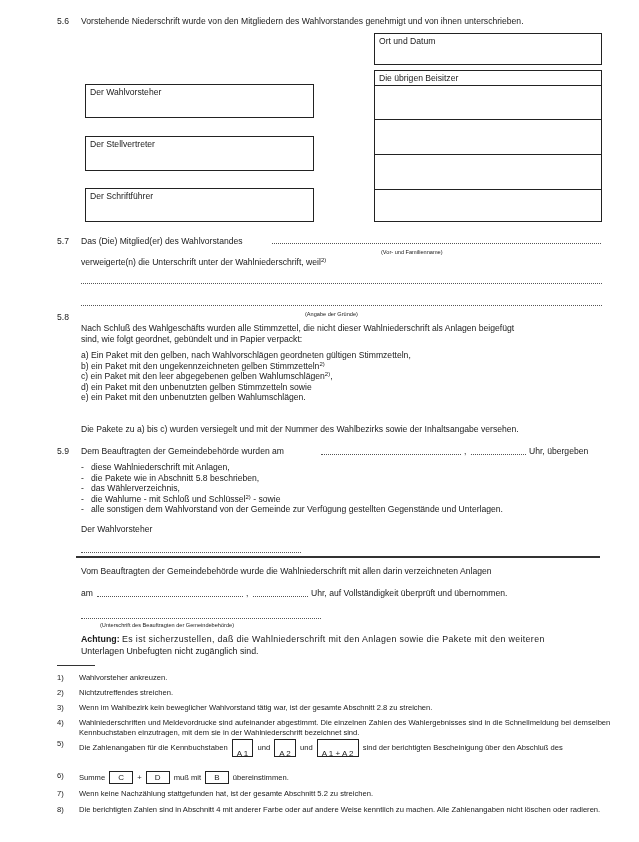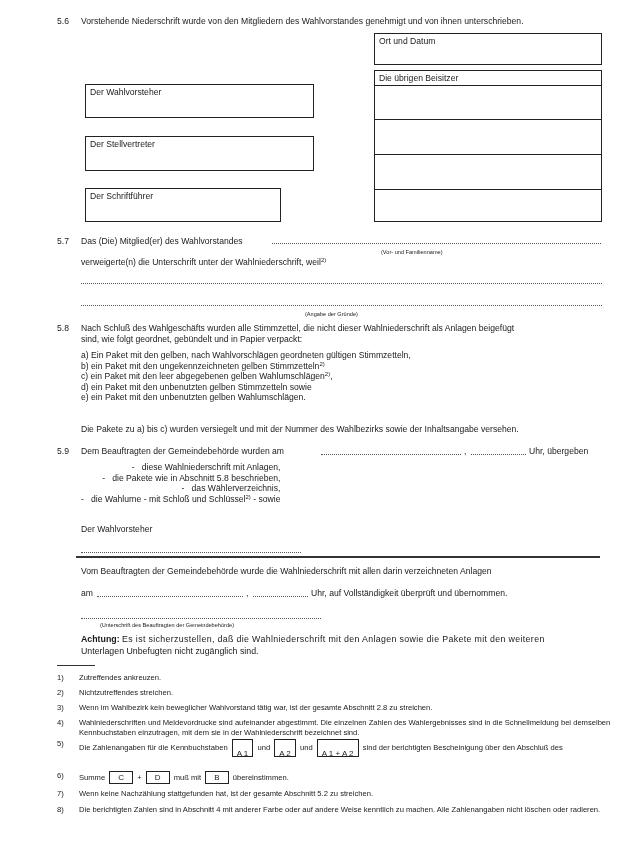--- a/index.html
+++ b/index.html
@@ -38,58 +38,59 @@
   <div class="row" style="top:83px; height:35px;"></div>
   <div class="row" style="top:118px; height:33px;"></div>
 </div>
 
 <div class="box" style="left:85px; top:84px; width:229px; height:34px;">
   <span class="lbl">Der Wahlvorsteher</span>
 </div>
 <div class="box" style="left:85px; top:136px; width:229px; height:35px;">
   <span class="lbl">Der Stellvertreter</span>
 </div>
-<div class="box" style="left:85px; top:188px; width:196px; height:34px;">
+<div class="box" style="left:85px; top:188px; width:229px; height:34px;">
   <span class="lbl">Der Schriftführer</span>
 </div>
 
 <div class="abs" style="left:57px; top:236px;">5.7</div>
 <div class="abs" style="left:81px; top:236px;">Das (Die) Mitglied(er) des Wahlvorstandes</div>
 <div class="dotline" style="left:272px; top:243px; width:329px;"></div>
 <div class="abs small" style="left:381px; top:249px;">(Vor- und Familienname)</div>
 <div class="abs" style="left:81px; top:257px;">
   <span>verweigerte(n) die Unterschrift unter der Wahlniederschrift, weil</span><sup>2)</sup>
 </div>
 <div class="dotline" style="left:81px; top:283px; width:521px;"></div>
 <div class="dotline" style="left:81px; top:305px; width:521px;"></div>
 <div class="abs small" style="left:305px; top:311px;">(Angabe der Gründe)</div>
 
-<div class="abs" style="left:57px; top:323px;">5.8</div>
+<div class="abs" style="left:57px; top:312px;">5.8</div>
 <div class="abs" style="left:81px; top:323px;">Nach Schluß des Wahlgeschäfts wurden alle Stimmzettel, die nicht dieser Wahlniederschrift als Anlagen beigefügt</div>
 <div class="abs" style="left:81px; top:334px;">sind, wie folgt geordnet, gebündelt und in Papier verpackt:</div>
 <div class="abs list" style="left:81px; top:350px;">
   <div><span>a) Ein Paket mit den gelben, nach Wahlvorschlägen geordneten gültigen Stimmzetteln,</span><sup></sup></div>
   <div><span>b) ein Paket mit den ungekennzeichneten gelben Stimmzetteln</span><sup>2)</sup></div>
   <div><span>c) ein Paket mit den leer abgegebenen gelben Wahlumschlägen</span><sup>2)</sup>,</div>
   <div><span>d) ein Paket mit den unbenutzten gelben Stimmzetteln sowie</span></div>
   <div><span>e) ein Paket mit den unbenutzten gelben Wahlumschlägen.</span></div>
 </div>
 <div class="abs" style="left:81px; top:424px;">Die Pakete zu a) bis c) wurden versiegelt und mit der Nummer des Wahlbezirks sowie der Inhaltsangabe versehen.</div>
 
 <div class="abs" style="left:57px; top:446px;">5.9</div>
 <div class="abs" style="left:81px; top:446px;">Dem Beauftragten der Gemeindebehörde wurden am</div>
 <div class="dotline" style="left:321px; top:454px; width:140px;"></div>
 <div class="abs" style="left:464px; top:446px;">,</div>
 <div class="dotline" style="left:471px; top:454px; width:55px;"></div>
 <div class="abs" style="left:529px; top:446px;">Uhr, übergeben</div>
-<div class="abs list" style="left:81px; top:462px;text-align:right;">
+<div class="abs list" style="left:81px; top:462px;">
   <div>-&nbsp;&nbsp;&nbsp;<span>diese Wahlniederschrift mit Anlagen,</span></div>
   <div>-&nbsp;&nbsp;&nbsp;<span>die Pakete wie in Abschnitt 5.8 beschrieben,</span></div>
   <div>-&nbsp;&nbsp;&nbsp;<span>das Wählerverzeichnis,</span></div>
   <div>-&nbsp;&nbsp;&nbsp;<span>die Wahlurne - mit Schloß und Schlüssel</span><sup>2)</sup><span> - sowie</span></div>
+  <div>-&nbsp;&nbsp;&nbsp;<span>alle sonstigen dem Wahlvorstand von der Gemeinde zur Verfügung gestellten Gegenstände und Unterlagen.</span></div>
 </div>
 <div class="abs" style="left:81px; top:524px;">Der Wahlvorsteher</div>
 <div class="dotline" style="left:81px; top:552px; width:220px;"></div>
 <div class="abs" style="left:76px; top:556px; width:524px; height:2px; background:#333;"></div>
 
 <div class="abs" style="left:81px; top:566px;">Vom Beauftragten der Gemeindebehörde wurde die Wahlniederschrift mit allen darin verzeichneten Anlagen</div>
 <div class="abs" style="left:81px; top:588px;">am</div>
 <div class="dotline" style="left:97px; top:596px; width:146px;"></div>
 <div class="abs" style="left:246px; top:588px;">,</div>
 <div class="dotline" style="left:253px; top:596px; width:55px;"></div>
@@ -99,21 +100,21 @@
 <div class="abs" style="left:81px; top:634px; font-size:8.8px;">
   <span class="bold">Achtung:</span>
   <span style="letter-spacing:0.35px;">Es ist sicherzustellen, daß die Wahlniederschrift mit den Anlagen sowie die Pakete mit den weiteren</span>
 </div>
 <div class="abs" style="left:81px; top:646px; font-size:8.8px;">Unterlagen Unbefugten nicht zugänglich sind.</div>
 
 <div class="abs" style="left:57px; top:665px; width:38px; height:1px; background:#333;"></div>
 
 <div class="fn" style="top:673px;">
     <span class="n">1)</span>
-    <div class="t">Zutreffendes ankreuzen.</div>
+    <div class="t">Wahlvorsteher ankreuzen.</div>
   </div>
 <div class="fn" style="top:688px;">
     <span class="n">2)</span>
     <div class="t">Nichtzutreffendes streichen.</div>
   </div>
 <div class="fn" style="top:703px;">
     <span class="n">3)</span>
     <div class="t">Wenn im Wahlbezirk kein beweglicher Wahlvorstand tätig war, ist der gesamte Abschnitt 2.8 zu streichen.</div>
   </div>
 <div class="fn" style="top:718px;">

